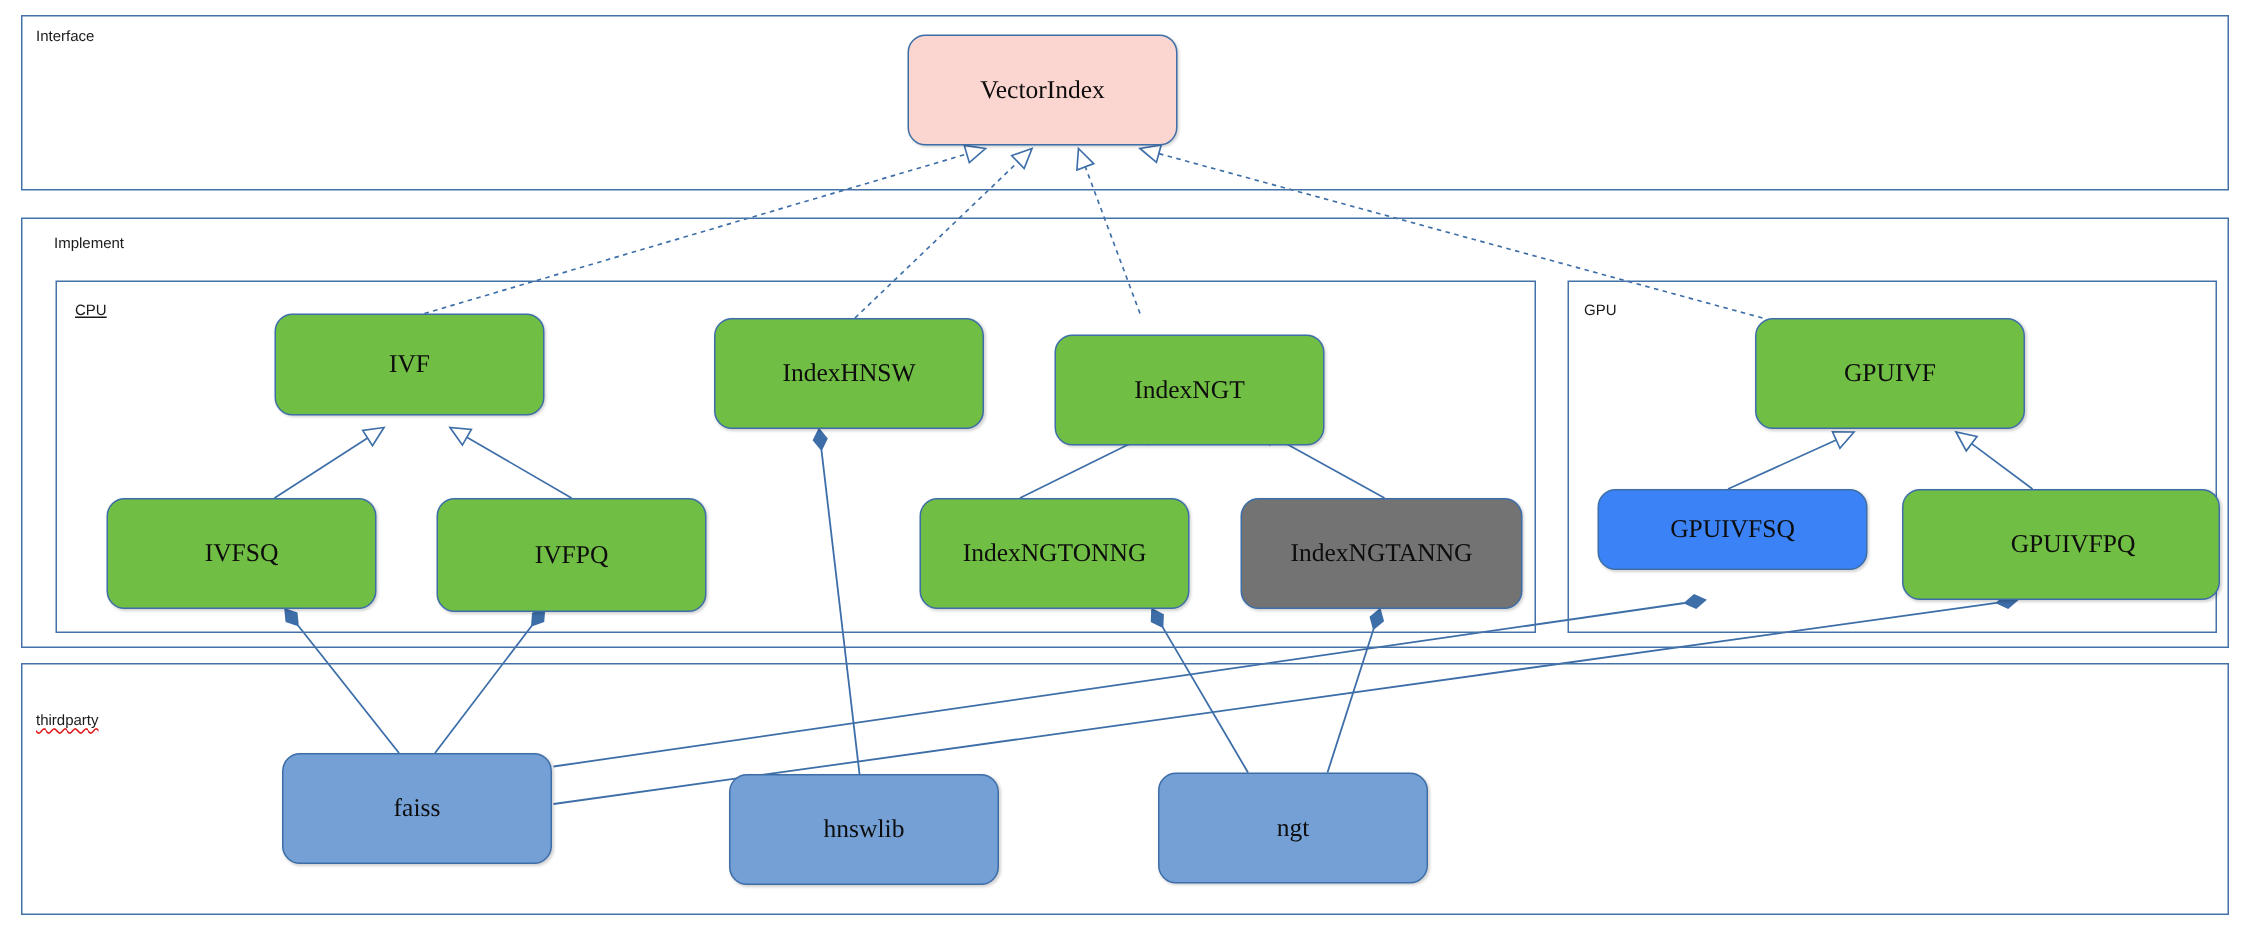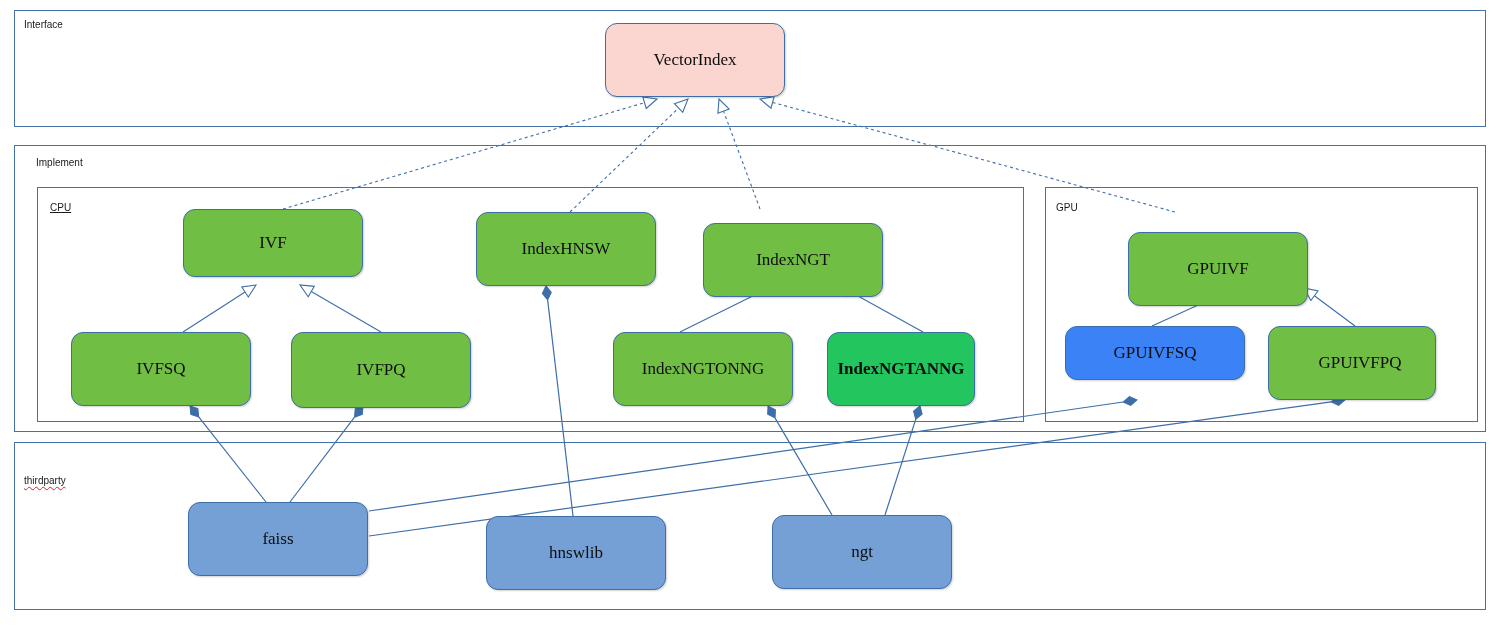--- a/index.html
+++ b/index.html
@@ -148,25 +148,25 @@
       <div class="group-label" style="left: 1056px; top: 203px;">GPU</div>
       <div class="group-box" style="left: 14px; top: 442px; width: 1472px; height: 168px; border-color: rgb(68, 114, 168);"></div>
       <div class="group-label misspelled" style="left: 24px; top: 457px;">thirdparty</div>
     </div>
 
   <div id="nodes-layer">
       <div class="node iface" style="left: 605px; top: 23px; width: 180px; height: 74px; border-color: rgb(61, 110, 168); background: rgb(251, 213, 208);">VectorIndex</div>
       <div class="node impl" style="left: 183px; top: 209px; width: 180px; height: 68px; border-color: rgb(61, 110, 168); background: rgb(113, 190, 68);">IVF</div>
       <div class="node impl" style="left: 456px; top: 212px; width: 180px; height: 74px; border-color: rgb(61, 110, 168); background: rgb(113, 190, 68); margin-left: 20px;">IndexHNSW</div>
       <div class="node impl" style="left: 703px; top: 209px; width: 180px; height: 74px; border-color: rgb(61, 110, 168); background: rgb(113, 190, 68); margin-top: 14px;">IndexNGT</div>
-      <div class="node impl" style="left: 1128px; top: 212px; width: 180px; height: 74px; border-color: rgb(61, 110, 168); background: rgb(113, 190, 68); margin-top: 20px;">GPUIVF</div>
+      <div class="node impl" style="left: 1170px; top: 212px; width: 180px; height: 74px; border-color: rgb(61, 110, 168); background: rgb(113, 190, 68);">GPUIVF</div>
       <div class="node impl" style="left: 71px; top: 332px; width: 180px; height: 74px; border-color: rgb(61, 110, 168); background: rgb(113, 190, 68);">IVFSQ</div>
       <div class="node impl" style="left: 291px; top: 332px; width: 180px; height: 76px; border-color: rgb(61, 110, 168); background: rgb(113, 190, 68);">IVFPQ</div>
       <div class="node impl" style="left: 613px; top: 332px; width: 180px; height: 74px; border-color: rgb(61, 110, 168); background: rgb(113, 190, 68);">IndexNGTONNG</div>
-      <div class="node impl" style="left: 827px; top: 332px; width: 148px; height: 74px; border-color: rgb(61, 110, 168); background: #22c55e; font-weight: bold;">IndexNGTANNG</div>
+      <div class="node impl" style="left: 827px; top: 332px; width: 188px; height: 74px; border-color: rgb(61, 110, 168); background: #737373;">IndexNGTANNG</div>
       <div class="node impl" style="left: 1065px; top: 326px; width: 180px; height: 54px; border-color: rgb(61, 110, 168); background: #3b82f6;">GPUIVFSQ</div>
-      <div class="node impl" style="left: 1268px; top: 326px; width: 168px; height: 74px; border-color: rgb(61, 110, 168); background: rgb(113, 190, 68); padding-left: 16px;">GPUIVFPQ</div>
+      <div class="node impl" style="left: 1268px; top: 326px; width: 212px; height: 74px; border-color: rgb(61, 110, 168); background: rgb(113, 190, 68); padding-left: 16px;">GPUIVFPQ</div>
       <div class="node third" style="left: 188px; top: 502px; width: 180px; height: 74px; border-color: rgb(61, 110, 168); background: rgb(116, 160, 214);">faiss</div>
       <div class="node third" style="left: 486px; top: 516px; width: 180px; height: 74px; border-color: rgb(61, 110, 168); background: rgb(116, 160, 214);">hnswlib</div>
       <div class="node third" style="left: 772px; top: 515px; width: 180px; height: 74px; border-color: rgb(61, 110, 168); background: rgb(116, 160, 214);">ngt</div>
     </div>
 
 </div>
 
 </body></html>

